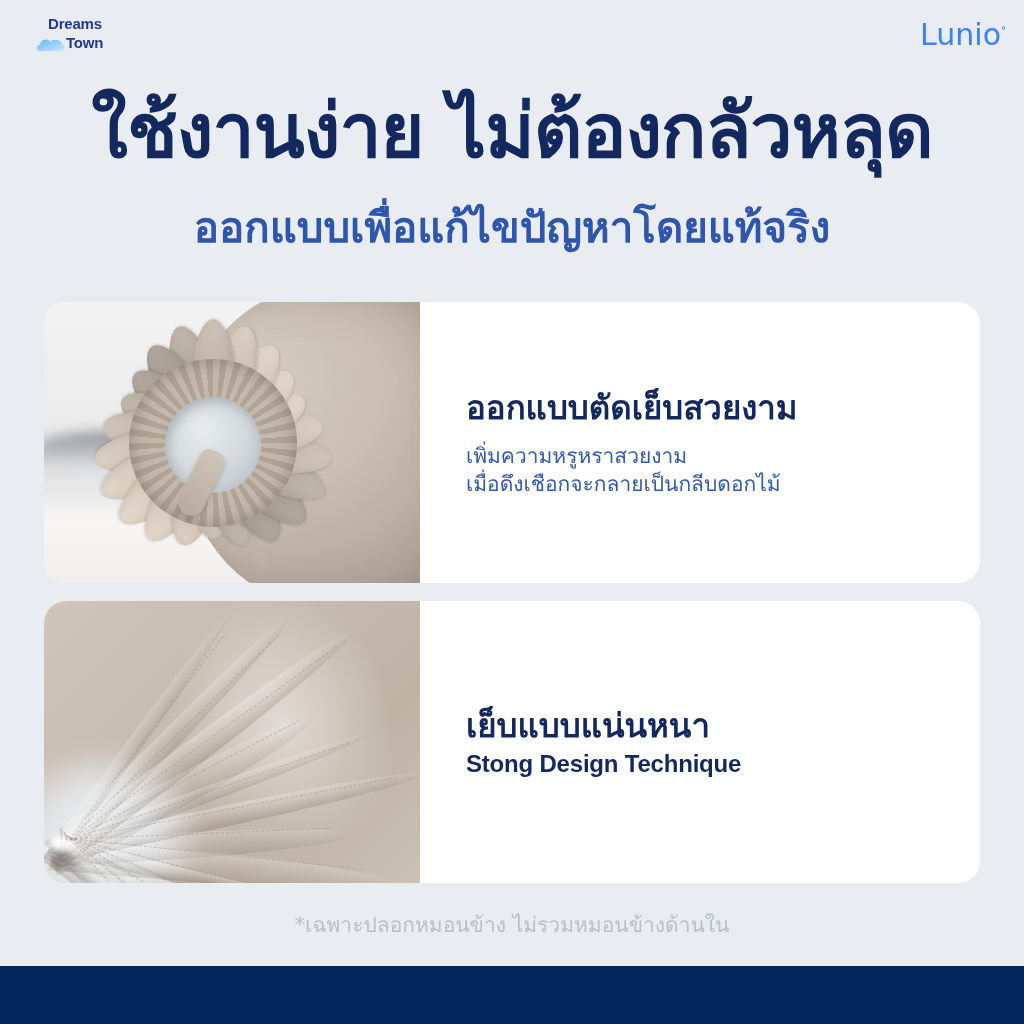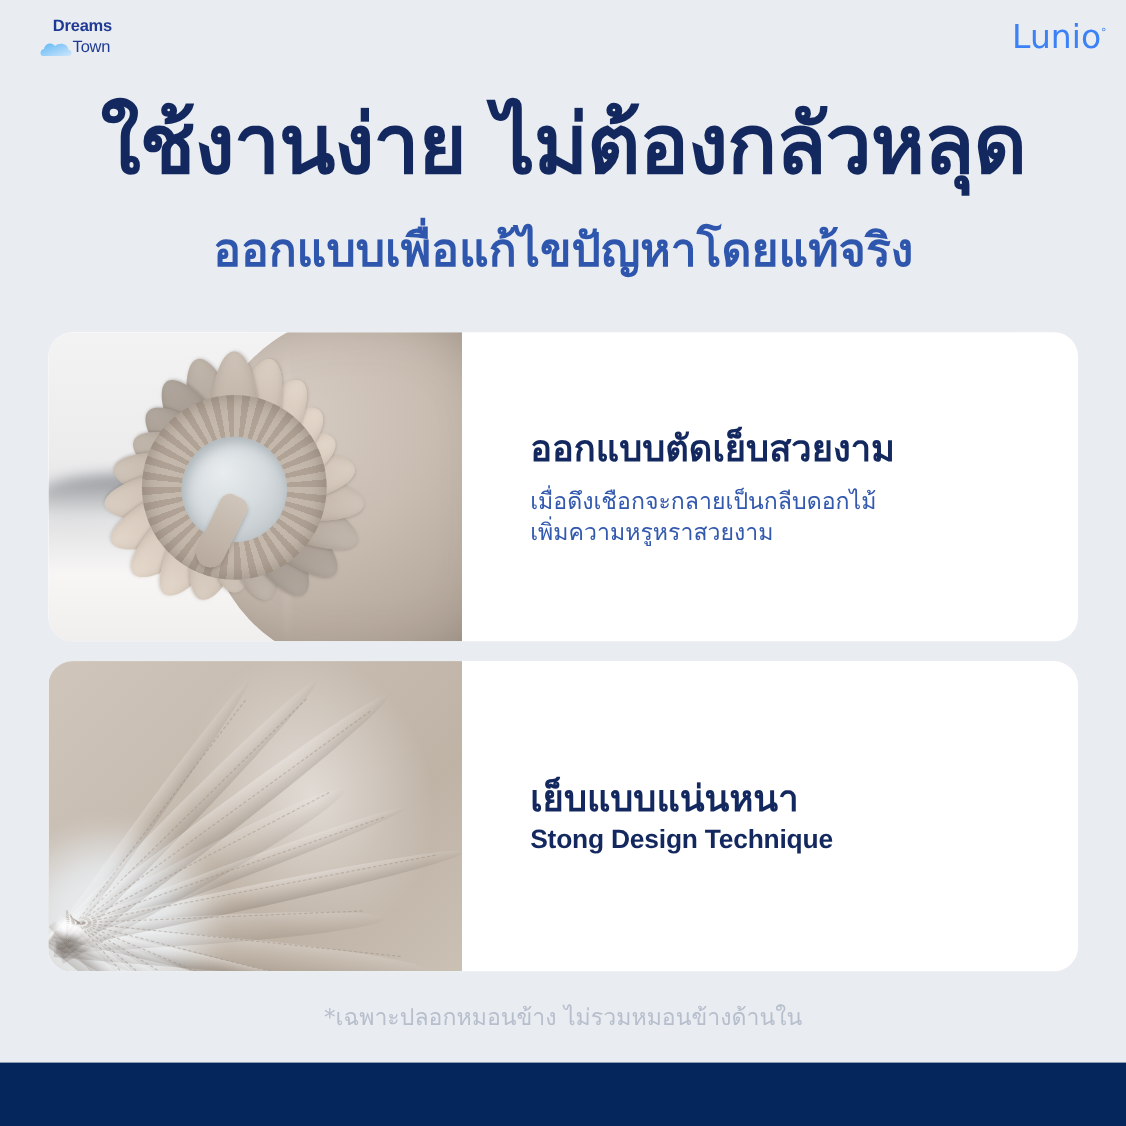--- a/index.html
+++ b/index.html
@@ -24,21 +24,21 @@
     position:absolute; left:18px; top:16px;
     width:140px; height:52px;text-align:right;
   }
   .dt-line1 {
     position:absolute; left:30px; top:0;
     font-size:15px; font-weight:bold; letter-spacing:-0.2px;
     color:#1f3a93; line-height:1;
   }
   .dt-line2 {
     position:absolute; left:48px; top:19px;
-    font-size:15px; font-weight:normal; letter-spacing:-0.2px;
+    font-size:15px; font-weight:bold; letter-spacing:-0.2px;
     color:#1f3a93; line-height:1;
   }
   .dt-cloud {
     position:absolute; left:18px; top:21px;
     width:30px; height:15px;
   }
 
   .logo-lunio {
     position:absolute; right:18px; top:20px;
     font-size:30px; font-weight:500; letter-spacing:0px;
@@ -70,21 +70,20 @@
   }
 
   
   .card {
     position:absolute;
     left:44px; width:936px;
     background:#ffffff;
     border-radius:22px;
     overflow:hidden;
     display:flex;
-    gap:16px;
   }
   #card-1 { top:302px; height:281px; }
   #card-2 { top:601px; height:282px; }
 
   .card-photo {
     width:376px; height:100%;
     position:relative;
     overflow:hidden;
     flex:0 0 376px;
   }
@@ -277,22 +276,22 @@
         <div class="ruffle-ring"></div>
         <div class="center-hole"></div>
       </div>
       <div class="tie-tail"></div>
     </div>
   </div>
 
   <div class="card-text">
     <div class="feat-th">ออกแบบตัดเย็บสวยงาม</div>
     <div class="feat-desc">
+      <div>เพิ่มความหรูหราสวยงาม</div>
       <div>เมื่อดึงเชือกจะกลายเป็นกลีบดอกไม้</div>
-      <div>เพิ่มความหรูหราสวยงาม</div>
     </div>
   </div>
 </div>
 
 <div class="card" id="card-2">
 
   <div class="card-photo">
     <div class="photo-pleats" id="pleats">
       <div class="pleat-glow"></div>
       <div class="corner-blur"></div>

